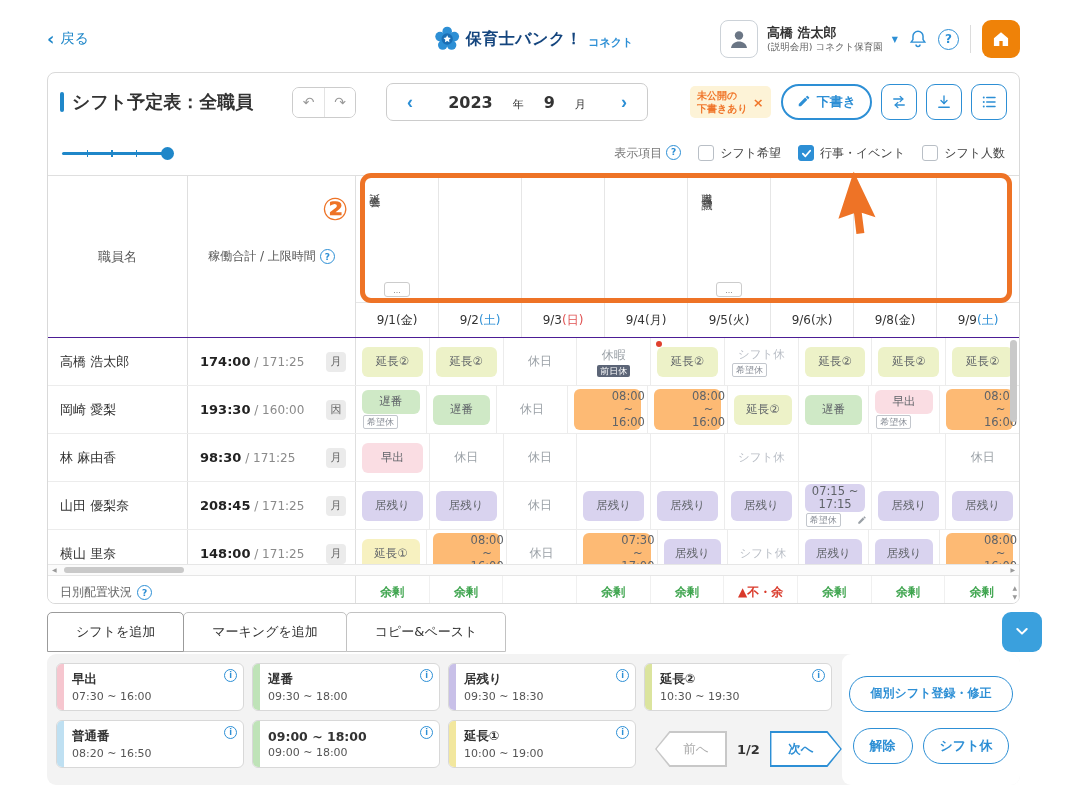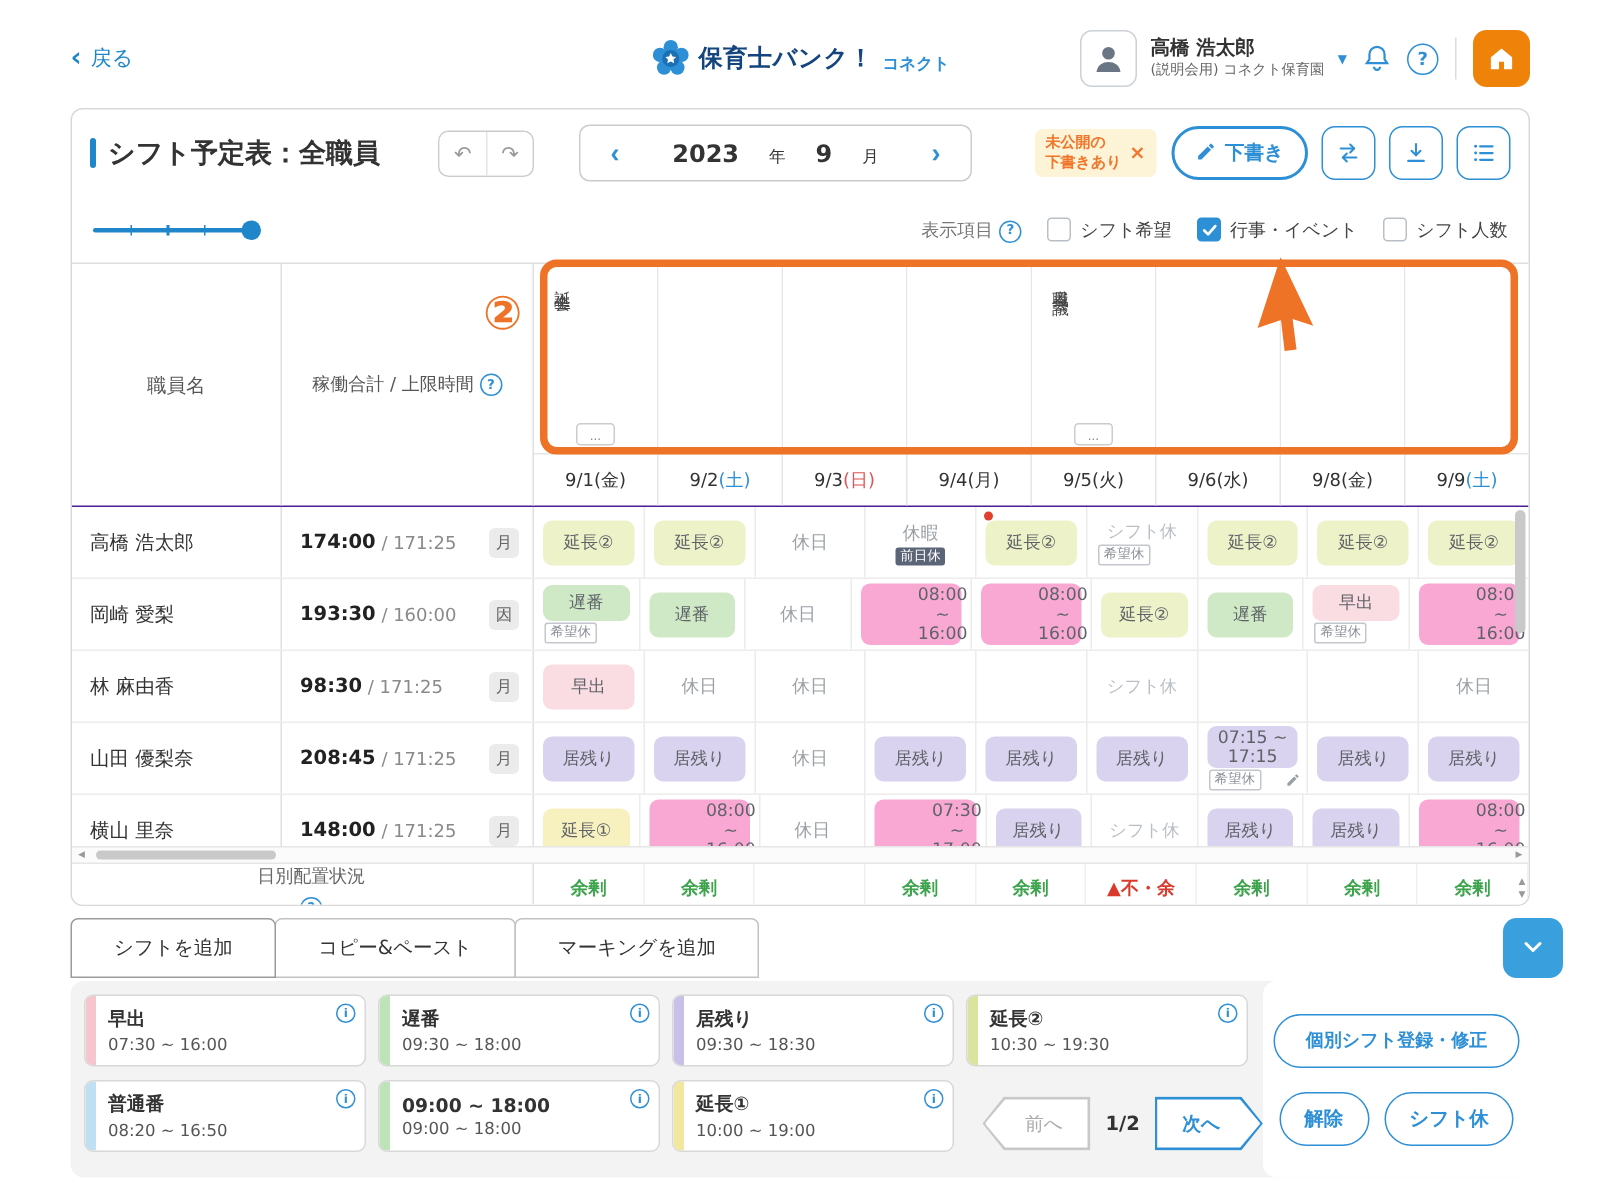--- a/index.html
+++ b/index.html
@@ -57,21 +57,21 @@
              background:#fff; color:#2d8fd5; font-weight:bold; font-size:13px; display:flex; align-items:center; gap:6px; cursor:pointer;}
   .sqbtn{ margin-left:9px; width:36px; height:36px; border:1.6px solid #2d8fd5; border-radius:9px;
           background:#fff; display:flex; align-items:center; justify-content:center; cursor:pointer;}
 
   .filterrow{ display:flex; align-items:center; height:44px; padding:0 14px;}
   .slider{ position:relative; width:112px; height:14px; }
   .sl-line{ position:absolute; left:0; right:4px; top:6px; height:3px; background:#1f87c9; border-radius:2px;}
   .sl-tick{ position:absolute; top:4px; width:1.5px; height:7px; background:#1f87c9;}
   .sl-dot{ position:absolute; right:0; top:1px; width:13px; height:13px; border-radius:50%; background:#1f87c9;}
   .f-right{ margin-left:auto; display:flex; align-items:center; gap:17px;}
-  .f-display{ display:flex; align-items:flex-end; gap:4px; font-size:12px; color:#777;}
+  .f-display{ display:flex; align-items:flex-start; gap:4px; font-size:12px; color:#777;}
   .qicon{ width:15px; height:15px; border:1.3px solid #2d8fd5; border-radius:50%; color:#2d8fd5;
           font-size:9px; font-weight:bold; display:inline-flex; align-items:center; justify-content:center; flex:none;}
   .filter-option{ display:flex; align-items:center; gap:6px; font-size:12px; color:#444; cursor:pointer;}
   .checkbox{ width:16px; height:16px; border:1.5px solid #b9bfc6; border-radius:3px; background:#fff; display:flex; align-items:center; justify-content:center;}
   .checkbox.checked{ background:#2d8fd5; border-color:#2d8fd5; }
   .checkbox svg{ display:block; }
 
   
   .tablewrap{ border-top:1px solid #dfdfdf; }
   .thead{ display:flex; height:162px; border-bottom:1px solid #4c1d95; }
@@ -99,40 +99,40 @@
   .h-total{ font-size:13px; font-weight:bold; color:#222; }
   .h-sep,.h-limit{ font-size:12px; color:#8a8a8a; white-space:pre;}
   .h-badge{ margin-left:auto; width:20px; height:20px; background:#ebebeb; border-radius:4px; color:#666;
             font-size:11px; display:flex; align-items:center; justify-content:center;}
   .cell{ flex:1; border-right:1px solid #ececec; position:relative; display:flex; flex-direction:column;
          align-items:center; justify-content:center; padding:2px; gap:1px;}
   .cell:last-child{ border-right:none; }
   .chip{ width:calc(100% - 8px); min-height:30px; border-radius:6px; display:flex; align-items:center; justify-content:center;
          font-size:11.5px; color:#5f6368; white-space:pre-line; text-align:center; line-height:1.15; padding:1px 0;}
   .chip.small{ min-height:24px; }
-  .bg-encho2{ background:#edf2c8; } .bg-chiban{ background:#cfe9c6; } .bg-time{ background:#f9a8d4;padding-left:42px; }
+  .bg-encho2{ background:#edf2c8; } .bg-chiban{ background:#cfe9c6; } .bg-time{ background:#fdba74;padding-left:42px; }
   .bg-hayade{ background:#fadde3; } .bg-inokori{ background:#d9d3ef; } .bg-encho1{ background:#f7f1c0; }
   .txt-holiday{ font-size:12px; color:#9aa0a6; }
   .txt-shiftoff{ font-size:11.5px; color:#b9bec6; }
   .badge-outline{ font-size:9px; color:#8a8f98; border:1px solid #c3c7cd; background:#fff; border-radius:2px;
                   padding:0 3px; line-height:12px; align-self:flex-start; margin-left:5px;}
   .badge-dark{ font-size:9px; color:#fff; background:#5c6577; border-radius:2px; padding:0 3px; line-height:12px;}
   .reddot{ position:absolute; top:3px; left:5px; width:6px; height:6px; border-radius:50%; background:#e0402e;}
   .editicon{ position:absolute; bottom:4px; right:4px; display:flex;}
   .vscroll{ position:absolute; right:2px; top:2px; width:7px; height:220px; z-index:5;}
   .vthumb{ width:7px; height:82px; background:#c9c9c9; border-radius:4px;}
 
   .hscroll{ position:relative; height:11px; border-top:1px solid #e6e6e6; background:#fbfbfb;}
   .hs-left{ position:absolute; left:4px; top:1px; font-size:6px; color:#999;}
   .hs-right{ position:absolute; right:4px; top:1px; font-size:6px; color:#999;}
   .hthumb{ position:absolute; left:16px; top:2px; width:120px; height:6px; background:#c9c9c9; border-radius:3px;}
 
   .statusrow{ display:flex; height:34px; border-top:1px solid #e6e6e6; position:relative; background:#fff;}
   .slabel{ width:308px; border-right:1px solid #dfdfdf; display:flex; align-items:center; gap:5px;
-           padding-left:12px; font-size:12px; color:#666;flex-direction:column;}
+           padding-left:12px; font-size:12px; color:#666;}
   .stcells{ flex:1; display:flex; }
   .stcell{ flex:1; display:flex; align-items:center; justify-content:center; font-size:12px; font-weight:bold; color:#3da44d; border-right:1px solid #f0f0f0;}
   .stcell.warn{ color:#d93a2b; }
   .spinner{ position:absolute; right:2px; top:0; height:100%; display:flex; flex-direction:column;
             justify-content:center; gap:3px; color:#999; font-size:6px; line-height:1;}
 
   
   .tabsrow{ position:absolute; top:612px; left:47px; width:973px; height:42px;}
   .tabs{ display:flex; }
   .tab{ height:40px; padding:0 28px; border:1px solid #c2c2c2; background:#fff; font-size:13px; color:#333;
@@ -625,22 +625,22 @@
           <span>▲</span>
           <span>▼</span>
         </div>
       </div>
     </div>
   </section>
 
   <div class="tabsrow">
     <div class="tabs" id="tabs">
         <button class="tab active">シフトを追加</button>
+        <button class="tab">マーキングを追加</button>
         <button class="tab">コピー&amp;ペースト</button>
-        <button class="tab">マーキングを追加</button>
       </div>
     <button class="collapsebtn">
       <span>
         <svg width="16" height="16" viewBox="0 0 24 24" fill="none" stroke="#fff" stroke-width="3" stroke-linecap="round" stroke-linejoin="round">
           <path d="M5 9l7 7 7-7"></path>
         </svg>
       </span>
     </button>
   </div>
 

